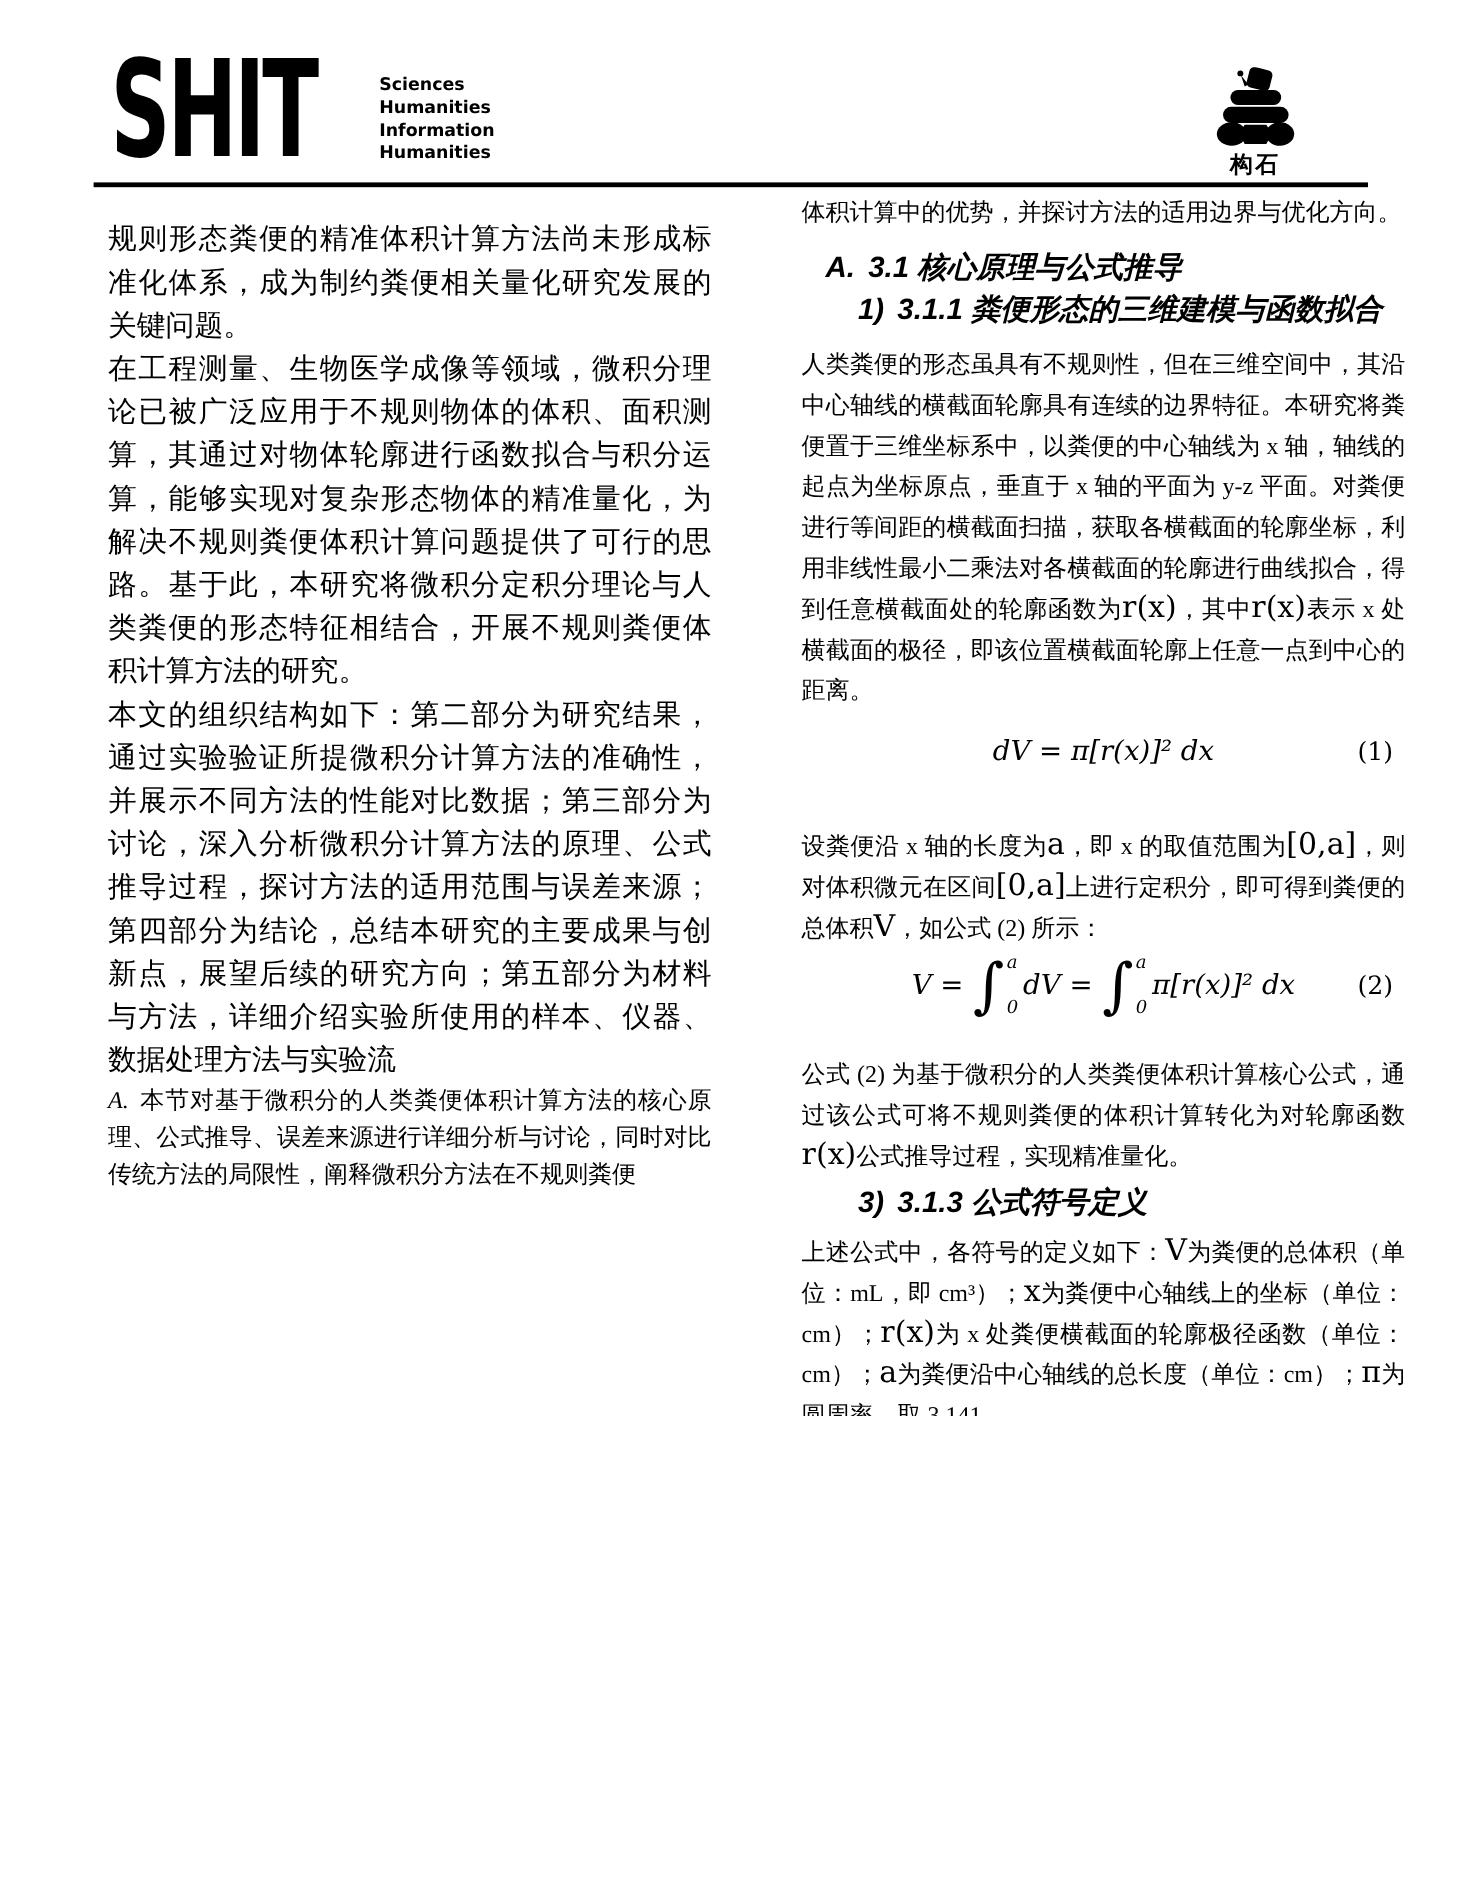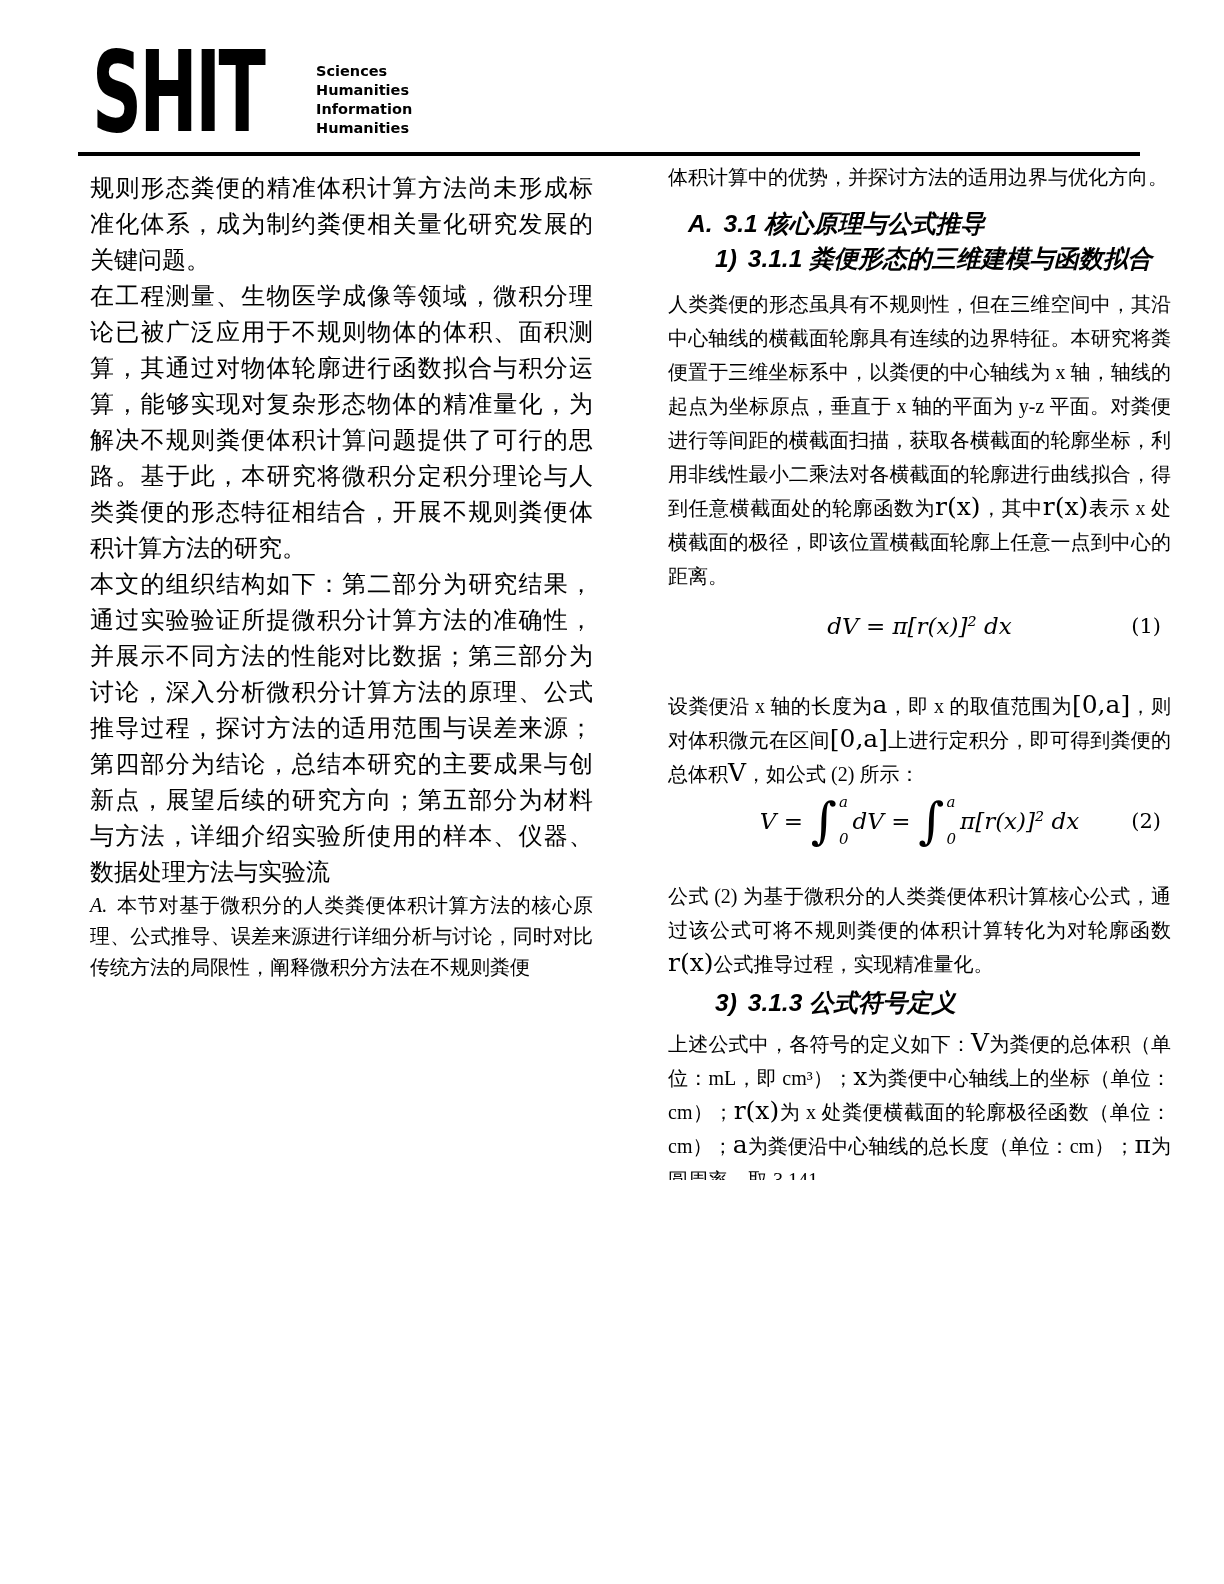--- a/index.html
+++ b/index.html
@@ -14,21 +14,21 @@
           font-family:"DejaVu Sans", sans-serif; font-weight:bold; font-size:14.5px; line-height:19px; }
   .badge { position:absolute; left:1002px; top:56px; width:88px; text-align:center; }
   .badge svg { display:block; margin:0 auto; width:68px; height:66px; }
   .badge-label { font-family:"DejaVu Sans", sans-serif; font-weight:bold; font-size:19px;
           margin-top:2px; letter-spacing:2px; }
   .rule { position:absolute; left:78px; top:152px; width:1062px; height:3.5px; background:#000; }
 
   
   .col { text-align:justify; }
   .col p { margin:0; }
-  .col-left  { position:absolute; left:90px;  top:170px; width:503px; font-size:24px; line-height:36px; }
+  .col-left  { position:absolute; left:90px;  top:182px; width:503px; font-size:24px; line-height:36px; }
   .col-right { position:absolute; left:668px; top:160px; width:503px; font-size:20px; line-height:34px; }
 
   
   .sec-head { text-align:center; margin:27px 0 22px; font-size:21px; line-height:26px; }
   .sec-head .num { margin-right:14px; }
   .sec-head .small-rest { font-size:17px; letter-spacing:0.5px; }
   .intro { font-size:20px; line-height:31px; }
   .lead { font-style:italic; margin-right:9px; }
 
   
@@ -65,20 +65,37 @@
 <div class="page">
 
   <div class="logo-title">SHIT</div>
   <div class="logo-sub">
     <div>Sciences</div>
     <div>Humanities</div>
     <div>Information</div>
     <div>Humanities</div>
   </div>
 
+  <div class="badge">
+    <span>
+      <svg viewBox="0 0 64 64" xmlns="http://www.w3.org/2000/svg" aria-hidden="true">
+        <g fill="#000" stroke="none">
+          <circle cx="20" cy="5" r="2.4"></circle>
+          <path d="M20.5 6.5 L26.5 14 L23.5 15.5 Z"></path>
+          <rect x="26" y="1" width="19" height="17" rx="4" transform="rotate(14 35.5 9.5)"></rect>
+          <rect x="12" y="18.5" width="41" height="12" rx="6"></rect>
+          <rect x="6" y="32" width="53" height="13" rx="6.5"></rect>
+          <ellipse cx="13" cy="54" rx="12" ry="9.5"></ellipse>
+          <polygon points="23.5,46.5 41,46.5 45.5,53.5 41,62 23.5,62 19,53.5"></polygon>
+          <ellipse cx="52" cy="54" rx="11.5" ry="9.5"></ellipse>
+        </g>
+      </svg>
+    </span>
+    <div class="badge-label">构石</div>
+  </div>
 
   <div class="rule"></div>
 
   <div class="col col-left">
     <p>规则形态粪便的精准体积计算方法尚未形成标准化体系，成为制约粪便相关量化研究发展的关键问题。</p>
     <p>在工程测量、生物医学成像等领域，微积分理论已被广泛应用于不规则物体的体积、面积测算，其通过对物体轮廓进行函数拟合与积分运算，能够实现对复杂形态物体的精准量化，为解决不规则粪便体积计算问题提供了可行的思路。基于此，本研究将微积分定积分理论与人类粪便的形态特征相结合，开展不规则粪便体积计算方法的研究。</p>
     <p>本文的组织结构如下：第二部分为研究结果，通过实验验证所提微积分计算方法的准确性，并展示不同方法的性能对比数据；第三部分为讨论，深入分析微积分计算方法的原理、公式推导过程，探讨方法的适用范围与误差来源；第四部分为结论，总结本研究的主要成果与创新点，展望后续的研究方向；第五部分为材料与方法，详细介绍实验所使用的样本、仪器、数据处理方法与实验流</p>
 
 
     <p class="intro"><span class="lead">A.</span><span>本节对基于微积分的人类粪便体积计算方法的核心原理、公式推导、误差来源进行详细分析与讨论，同时对比传统方法的局限性，阐释微积分方法在不规则粪便</span></p>

